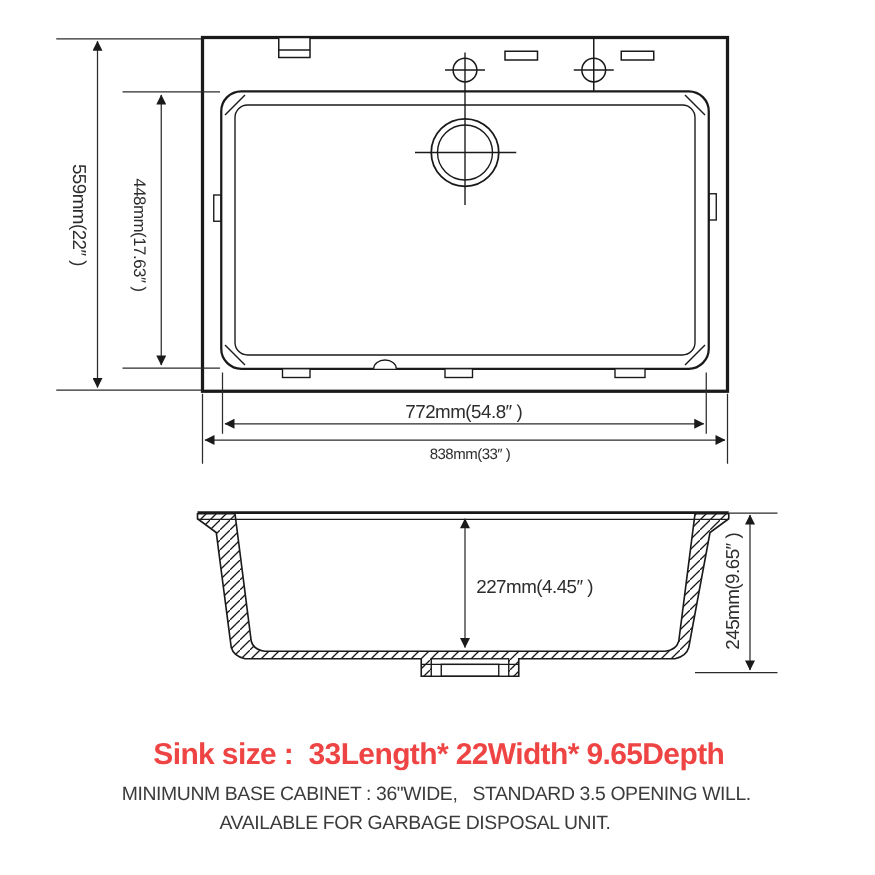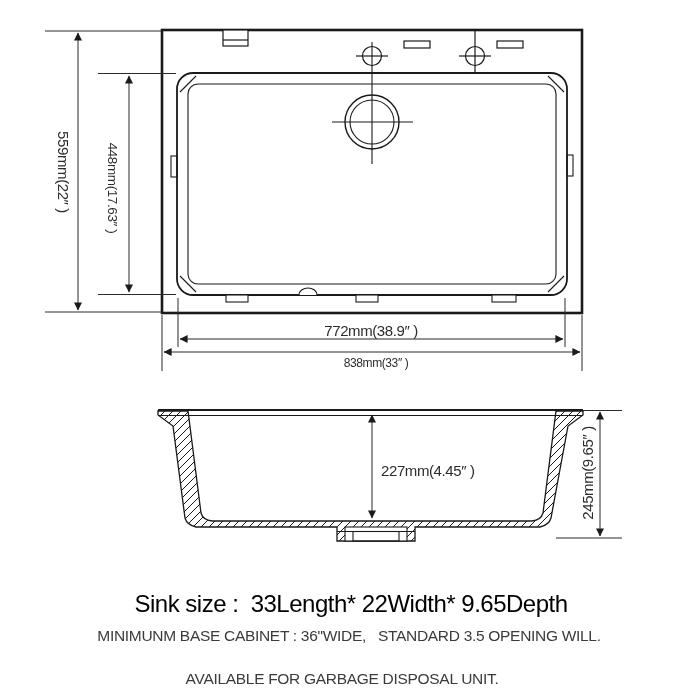--- a/index.html
+++ b/index.html
@@ -12,21 +12,21 @@
     position:absolute;color:#2d2d2d;white-space:pre;
     font-family:"Liberation Sans",sans-serif;
     letter-spacing:-0.4px;
   }
   .dim{font-size:15px;}
   .dim-sm{font-size:13.5px;}
   .rot-cw{transform:translate(-50%,-50%) rotate(90deg);}
   .rot-ccw{transform:translate(-50%,-50%) rotate(-90deg);}
   .ctr{transform:translate(-50%,-50%);}
   .vctr{transform:translate(0,-50%);}
-  .title{font-size:24px;color:#000000;letter-spacing:-0.5px;}
+  .title{font-size:24px;color:#ef4444;letter-spacing:-0.5px;font-weight:bold;}
   .note{font-size:15.5px;color:#3b3b3b;letter-spacing:-0.3px;}
 </style>
 </head>
 <body>
 
 <div id="canvas">
 
   <svg id="drawing" width="700" height="700" viewBox="0 0 700 700">
     <defs>
       <marker id="ah" viewBox="0 0 10 10" refX="9.5" refY="5" markerWidth="10" markerHeight="8" orient="auto-start-reverse" markerUnits="userSpaceOnUse">
@@ -126,21 +126,21 @@
     <g stroke="#2b2b2b" stroke-width="1" fill="none">
       <path d="M583,410.5 L622,410.5"></path>
       <path d="M556,538 L622,538"></path>
       <line x1="372" y1="415" x2="372" y2="518" marker-start="url(#ah)" marker-end="url(#ah)"></line>
       <line x1="600" y1="412" x2="600" y2="536" marker-start="url(#ah)" marker-end="url(#ah)"></line>
     </g>
   </svg>
 
   <div class="lbl dim rot-cw" style="left:63px;top:172px;">559mm(22″ )</div>
   <div class="lbl dim-sm rot-cw" style="left:112px;top:188px;">448mm(17.63″ )</div>
-  <div class="lbl dim ctr" style="left:371px;top:330px;">772mm(38.9″ )</div>
+  <div class="lbl dim ctr" style="left:371px;top:330px;">772mm(54.8″ )</div>
   <div class="lbl dim ctr" style="left:376px;top:363px;font-size:12px;">838mm(33″ )</div>
   <div class="lbl dim vctr" style="left:381px;top:470px;">227mm(4.45″ )</div>
   <div class="lbl dim rot-ccw" style="left:587px;top:473px;">245mm(9.65″ )</div>
 
   <div class="lbl title ctr" style="left:351px;top:604px;">Sink size :  33Length* 22Width* 9.65Depth</div>
   <div class="lbl note ctr" style="left:349px;top:636px;">MINIMUNM BASE CABINET : 36"WIDE,   STANDARD 3.5 OPENING WILL.</div>
-  <div class="lbl note ctr" style="left:342px;top:659px;margin-top:20px;">AVAILABLE FOR GARBAGE DISPOSAL UNIT.</div>
+  <div class="lbl note ctr" style="left:332px;top:659px;">AVAILABLE FOR GARBAGE DISPOSAL UNIT.</div>
 </div>
 
 </body></html>

